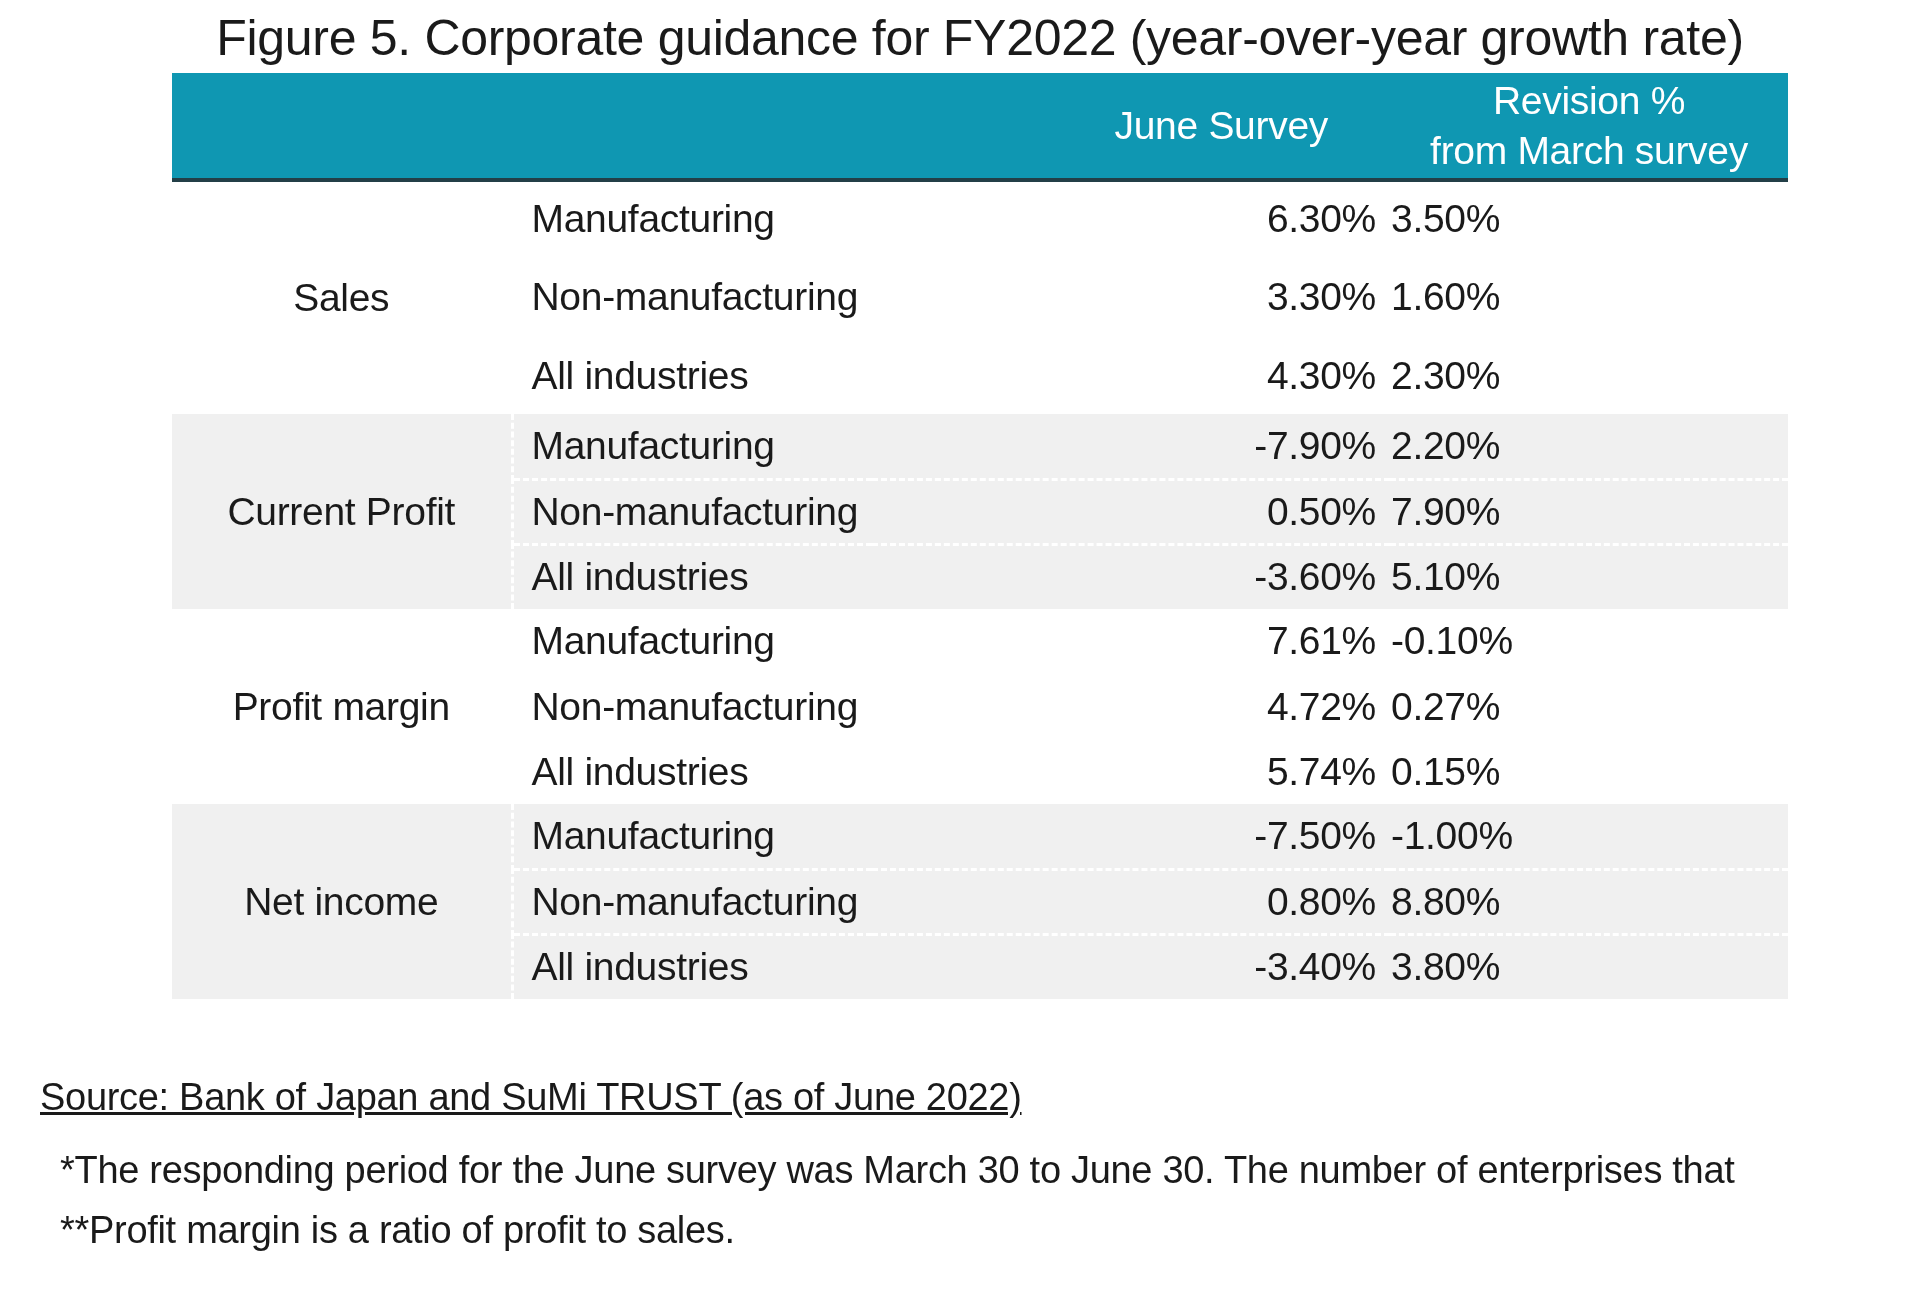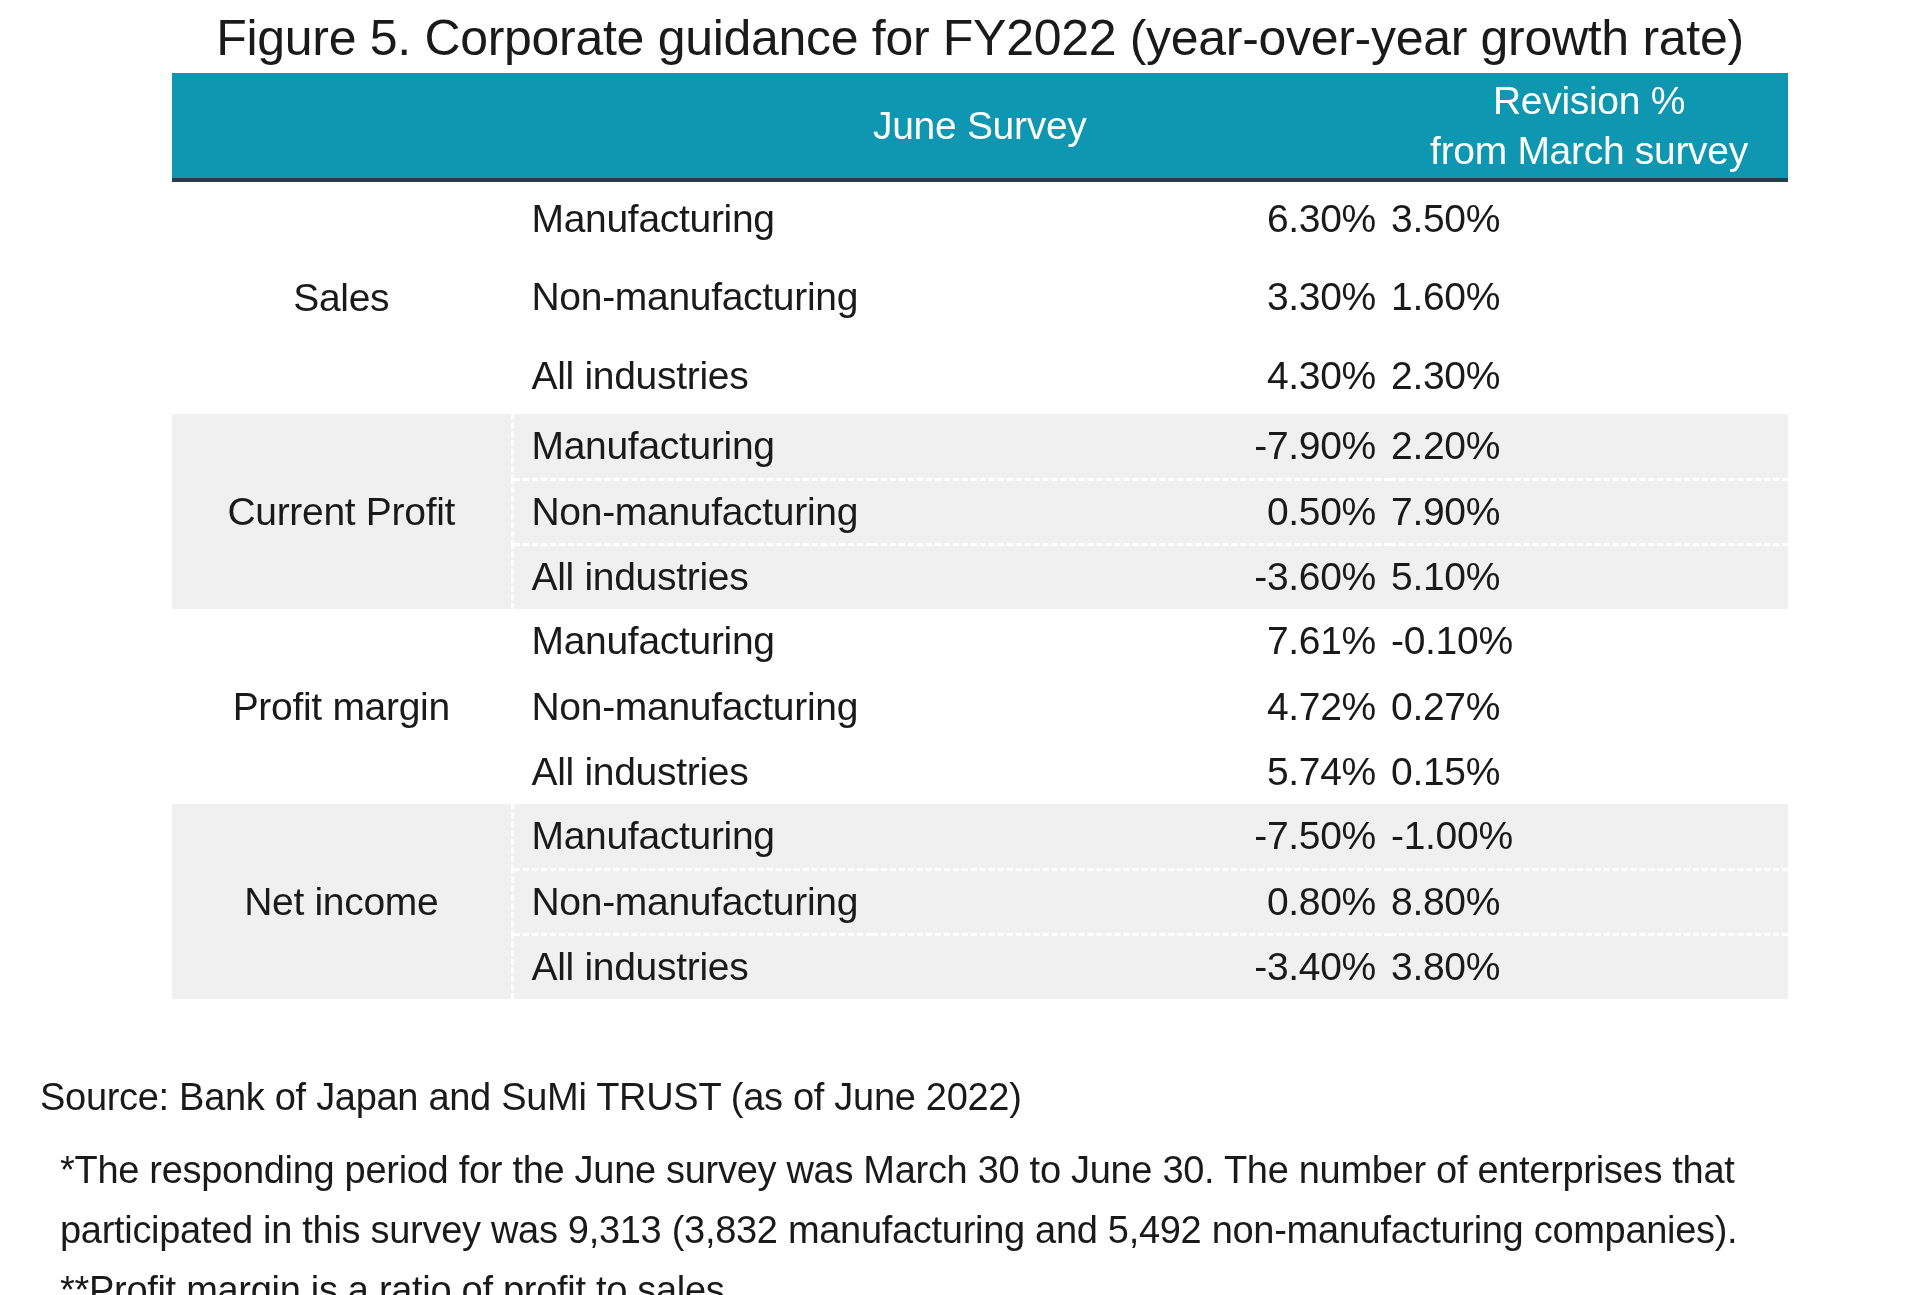--- a/index.html
+++ b/index.html
@@ -33,21 +33,21 @@
   }
   thead th {
     background: #0f97b2;
     color: #ffffff;
     font-weight: 400;
     height: 102px;
     border-bottom: 4px solid #233f47;
     vertical-align: middle;
   }
   th.h-june {
-    text-align: left;
+    text-align: right;
     padding-right: 62px;
   }
   th.h-revision {
     line-height: 50px;
     padding-top: 2px;
   }
   tbody td {
     vertical-align: middle;
   }
   tbody tr { height: 65px; }
@@ -61,20 +61,21 @@
   td.june   { text-align: right; padding-right: 14px; }
   td.revision { text-align: left; padding-right: 10px; }
   tbody tr + tr td { border-top: 3px dashed #ffffff; }
   .footer {
     margin: 75px 0 0 40px;
     font-size: 38px;
   }
   .footer .source {
     line-height: 46px;
     margin-bottom: 20px;
+    text-decoration: underline;
   }
   .footer .note1 div,
   .footer .note2 {
     line-height: 60px;
     white-space: nowrap;
     margin-left: 20px;
   }
 </style>
 </head>
 <body>
@@ -172,16 +173,15 @@
           <td class="revision">3.80%</td>
         </tr>
       </tbody>
     </table>
 </div>
 
 <div class="footer">
   <div class="source">Source: Bank of Japan and SuMi TRUST (as of June 2022)</div>
   <div class="note1">
     <div>*The responding period for the June survey was March 30 to June 30. The number of enterprises that</div>
-    <div>participated in this survey was 9,313 (3,832 manufacturing and 5,492 non-manufacturing companies).</div>
   </div>
   <div class="note2">**Profit margin is a ratio of profit to sales.</div>
 </div>
 
 </body></html>

